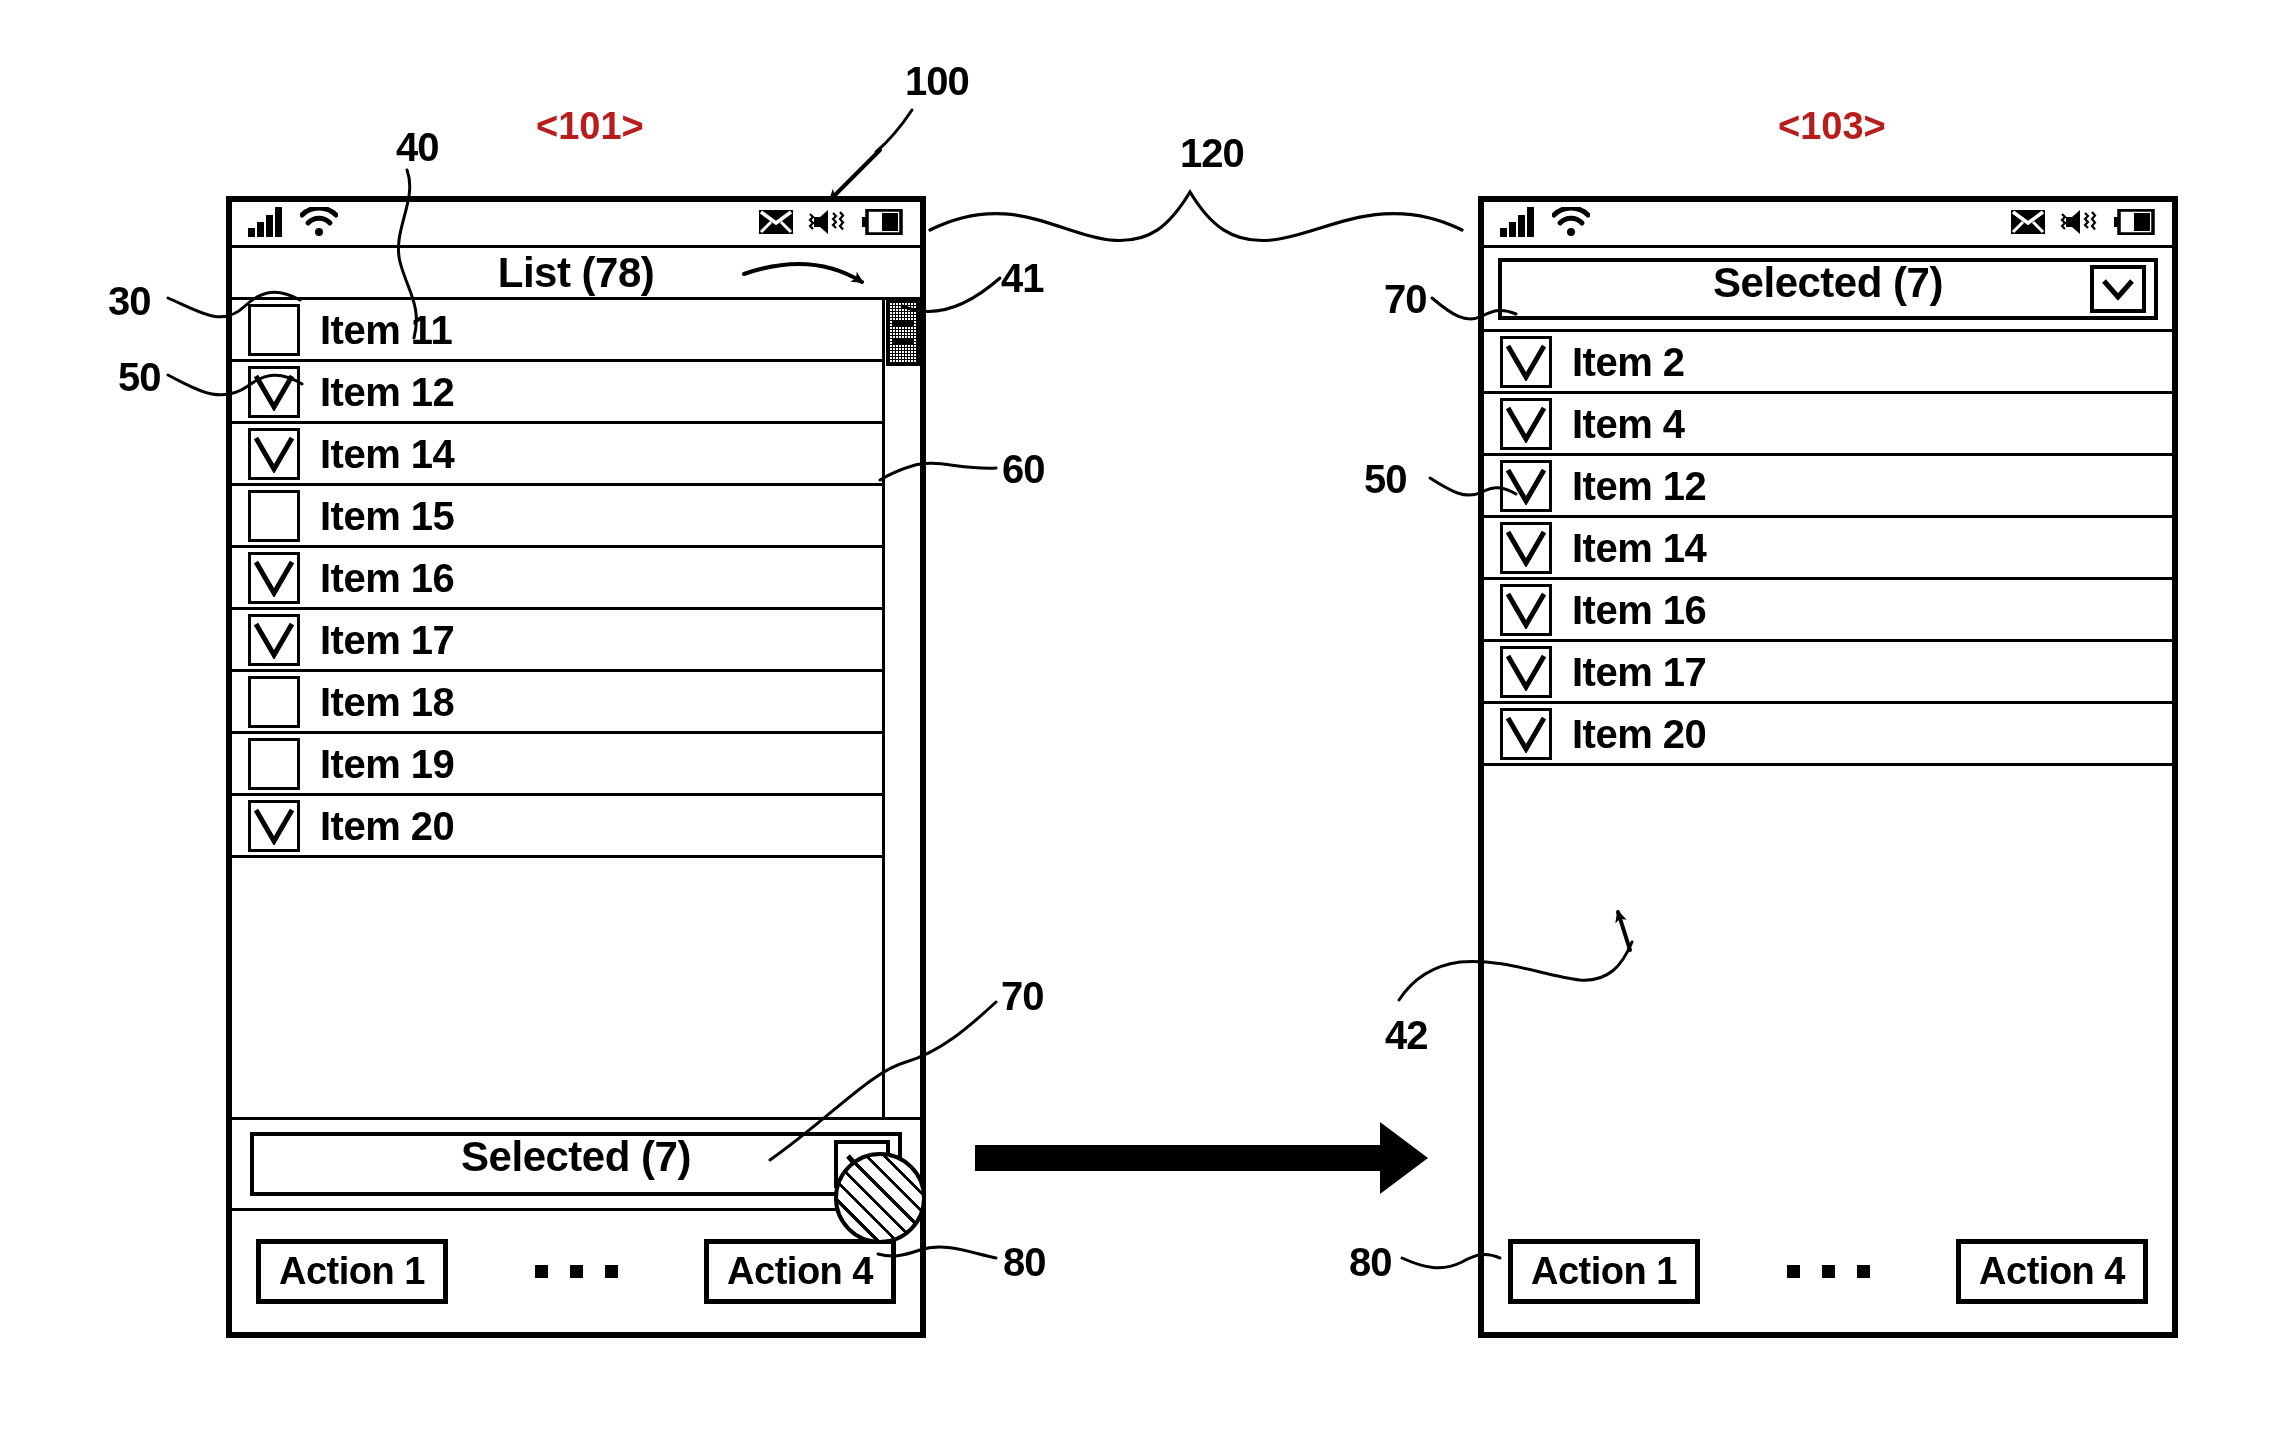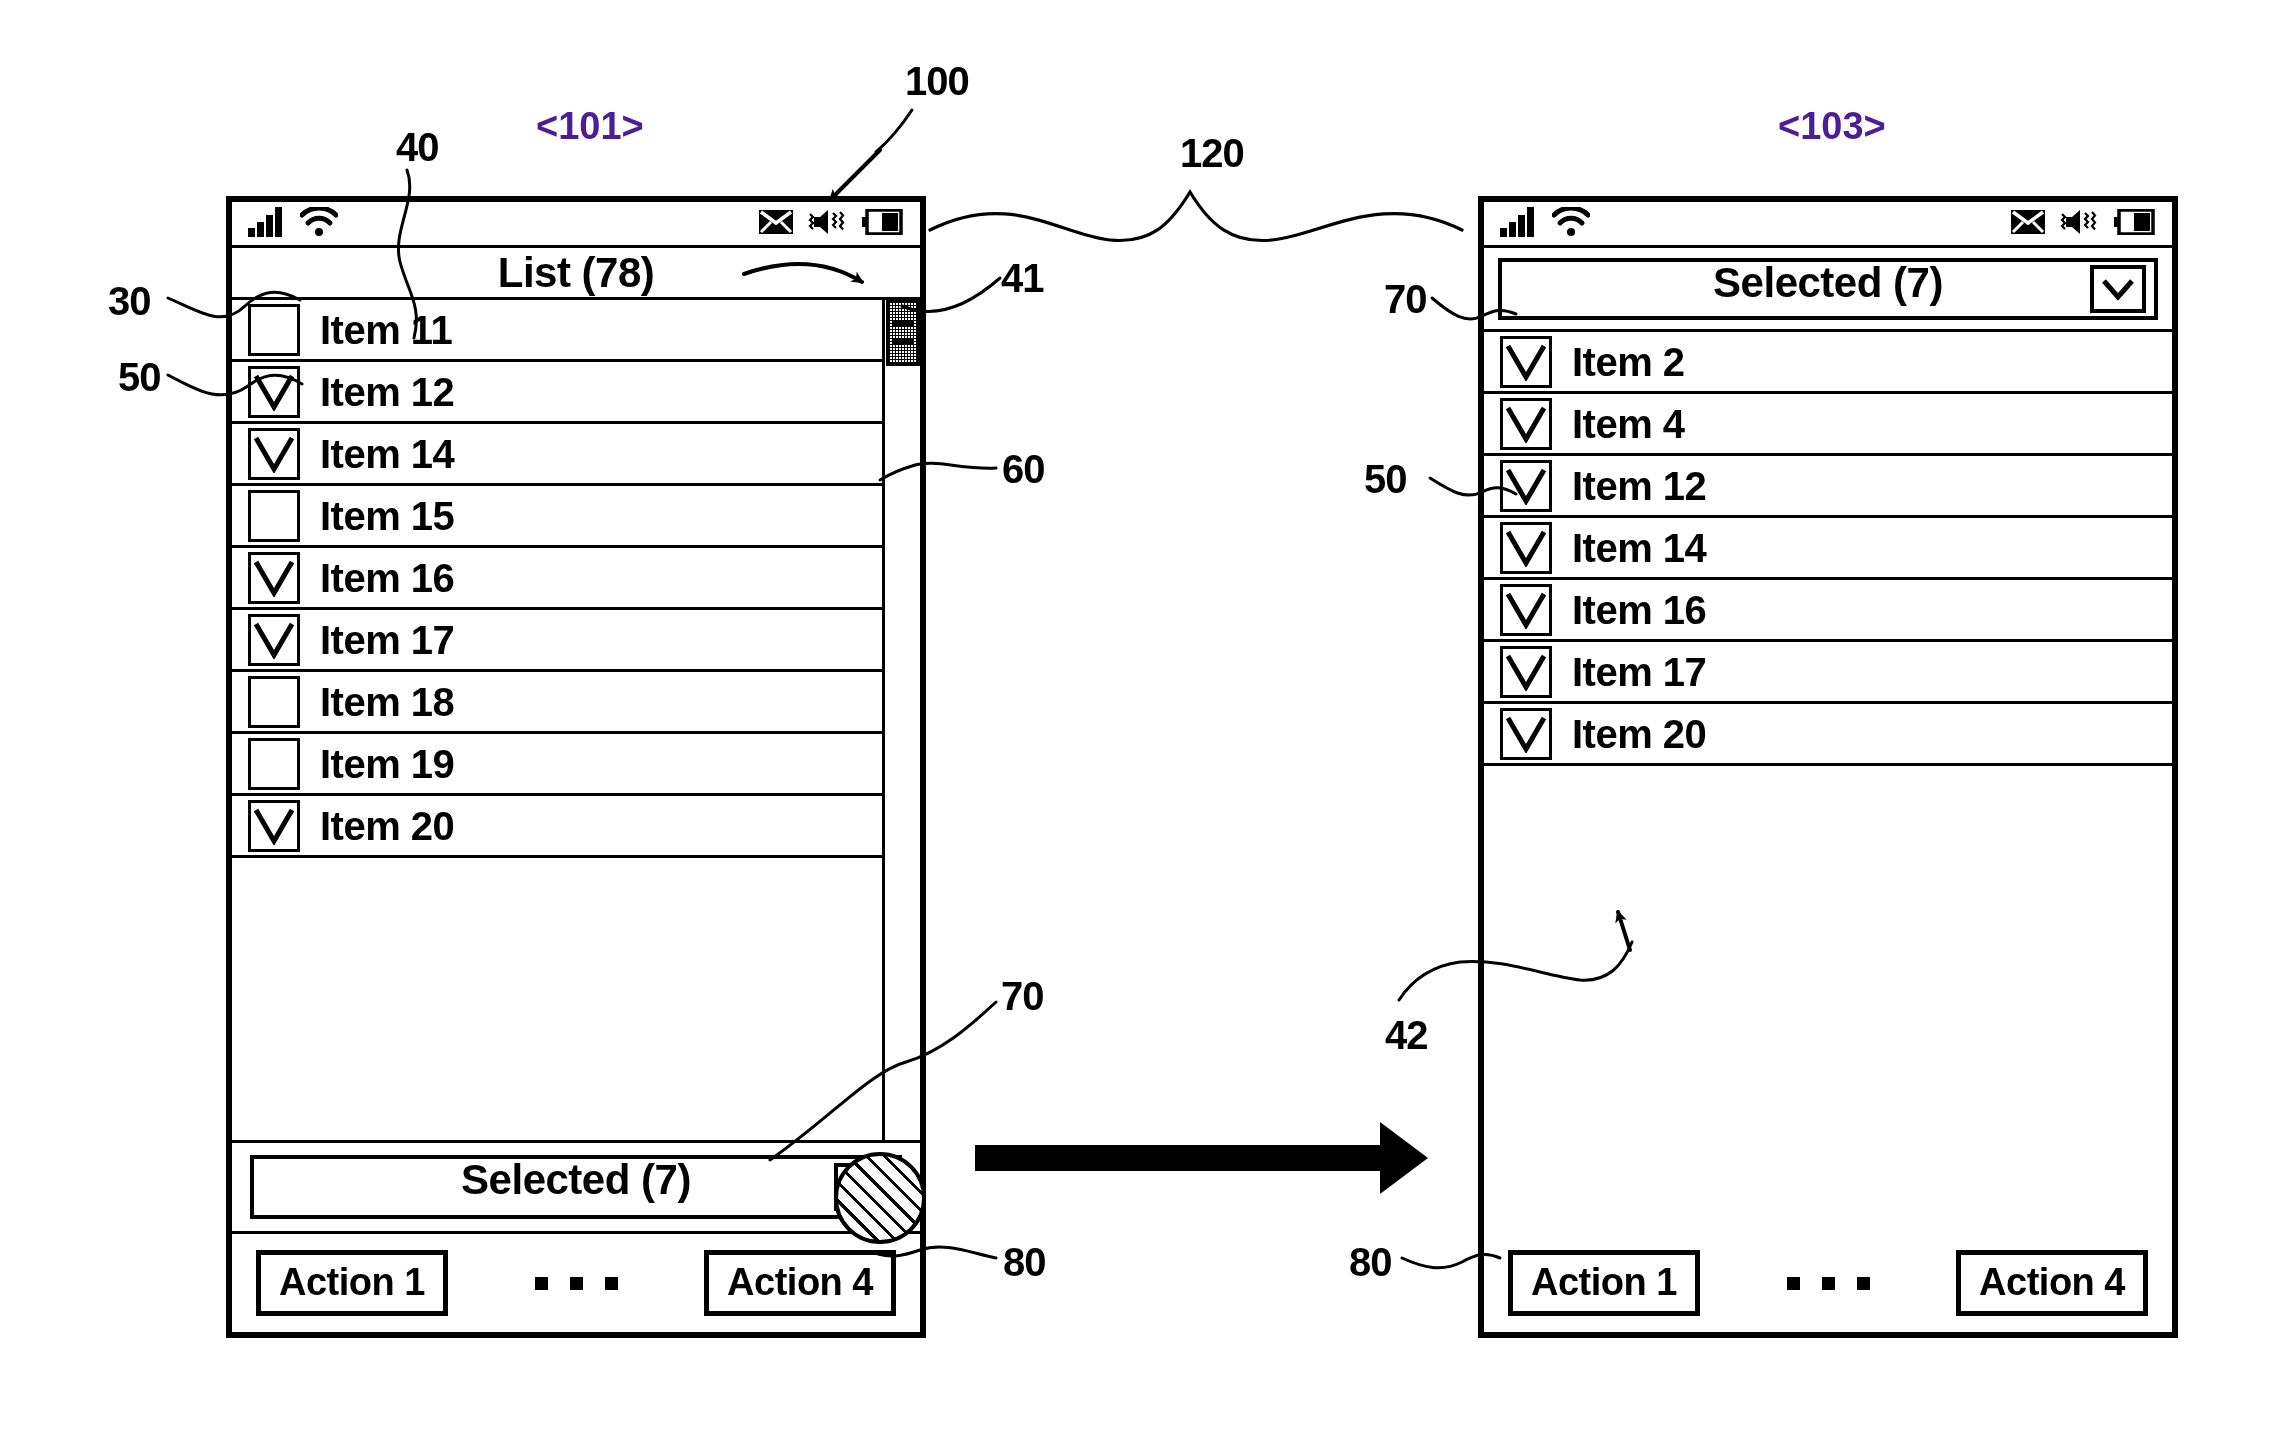--- a/index.html
+++ b/index.html
@@ -24,21 +24,21 @@
     letter-spacing: -1px;
     color: #000;
     white-space: nowrap;
   }
   .fig-label {
     position: absolute;
     font-family: "Liberation Sans", sans-serif;
     font-weight: bold;
     font-size: 38px;
     letter-spacing: 0px;
-    color: #4c1d95;
+    color: #b91c1c;
     white-space: nowrap;
   }
 
   
   .phone {
     position: absolute;
     box-sizing: border-box;
     border: 6px solid #000;
     background: #fff;
     display: flex;
@@ -212,21 +212,21 @@
     align-items: center;
     padding: 0 18px;
     flex: none;
     position: relative;
   }
   .selbar .sel-pill { height: 64px; }
 
   
   .actionbar {
     box-sizing: border-box;
-    height: 98px;
+    height: 121px;
     display: flex;
     align-items: center;
     justify-content: space-between;
     padding: 0 24px;
     flex: none;
     background: #fff;
     gap: 46px;
   }
   .action-btn {
     box-sizing: border-box;

